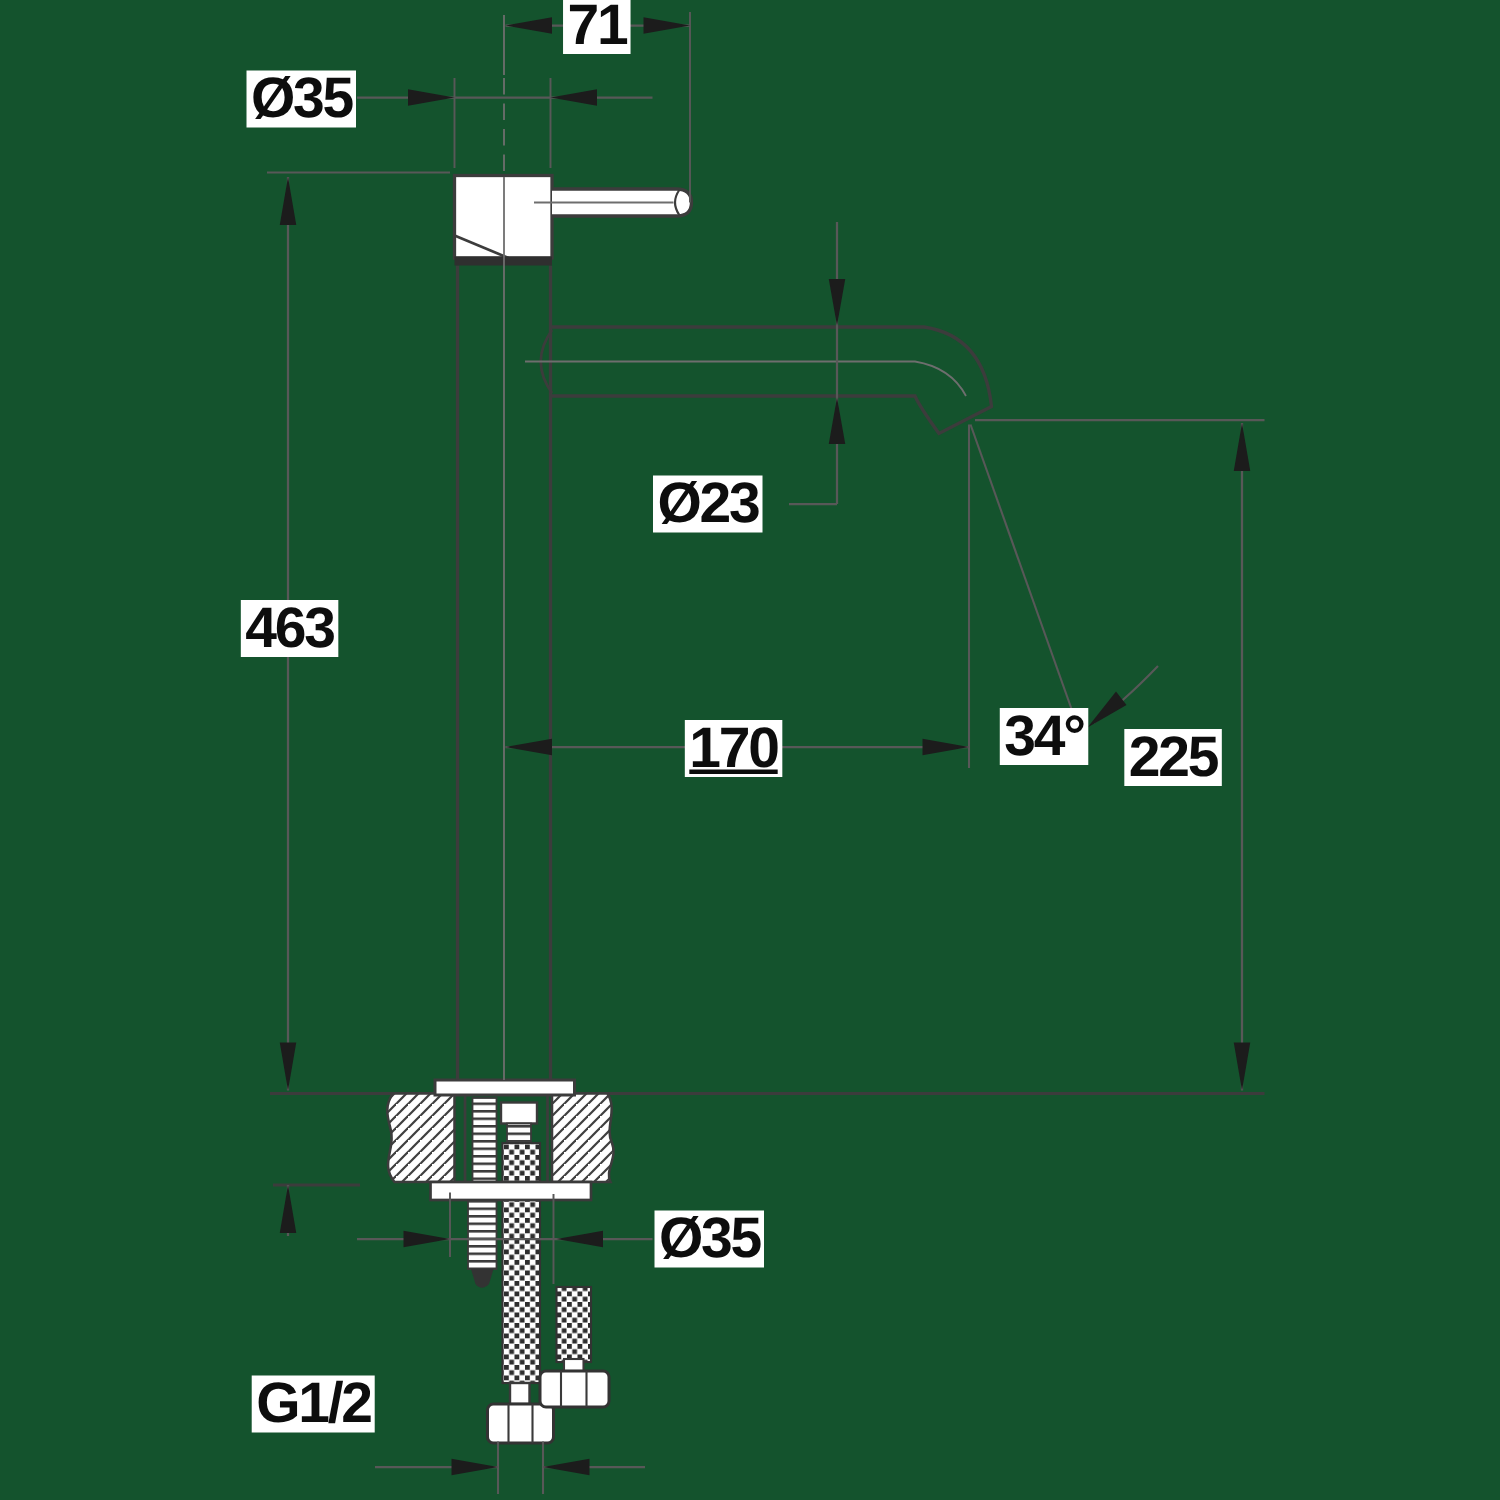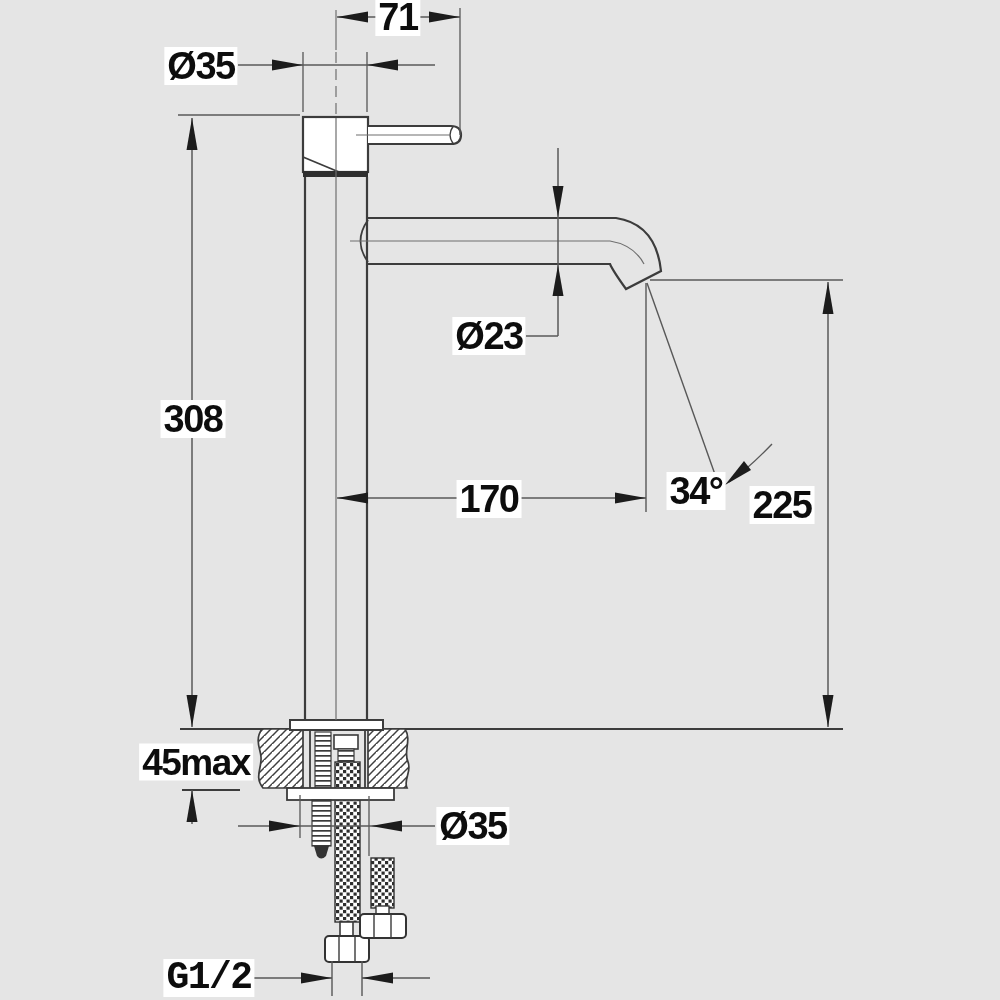--- a/index.html
+++ b/index.html
@@ -1,17 +1,17 @@
 <!DOCTYPE html>
 <html><head>
 <meta charset="utf-8">
 <style>
   html,body{margin:0;padding:0;background:#fff;}
   #canvas{
-    position:relative;width:1000px;height:1000px;background:#e5e5e5;
+    position:relative;width:1000px;height:1000px;background:#14532d;
     font-family:"Liberation Sans", sans-serif;overflow:hidden;
   }
   #drawing-svg{position:absolute;left:0;top:0;}
   .dim-label{
     position:absolute;transform:translate(-50%,-50%);
     font:700 38px/1 "Liberation Sans", sans-serif;
     letter-spacing:-1.5px;color:#0d0d0d;background:#ffffff;
     padding:0 3px;white-space:nowrap;
   }
   .dim-label.small{font-size:37px;}
@@ -133,22 +133,21 @@
       <polygon points="192,790 186.5,822 197.5,822"></polygon>
       <polygon points="300,826 269,820.5 269,831.5"></polygon>
       <polygon points="371,826 402,820.5 402,831.5"></polygon>
       <polygon points="332,978 301,972.5 301,983.5"></polygon>
       <polygon points="362,978 393,972.5 393,983.5"></polygon>
     </g>
   </svg>
 
   <div class="dim-label" style="left:398px;top:17px;">71</div>
   <div class="dim-label" style="left:201px;top:66px;">Ø35</div>
-  <div class="dim-label" style="left:193px;top:419px;">308</div>
-  <div class="dim-label" style="left:489px;top:336px;">Ø23</div>
-  <div class="dim-label" style="left:489px;top:499px;">170</div>
+  <div class="dim-label" style="left:193px;top:419px;">463</div>
+  <div class="dim-label" style="left:472px;top:336px;">Ø23</div>
+  <div class="dim-label" style="left:489px;top:499px;text-decoration:underline;">170</div>
   <div class="dim-label" style="left:696px;top:491px;">34°</div>
   <div class="dim-label" style="left:782px;top:505px;">225</div>
-  <div class="dim-label small" style="left:196px;top:762px;">45max</div>
   <div class="dim-label" style="left:473px;top:826px;">Ø35</div>
-  <div class="dim-label" style="left:209px;top:978px;font-family:Liberation Mono, monospace;">G1/2</div>
+  <div class="dim-label" style="left:209px;top:936px;">G1/2</div>
 
 </div>
 
 </body></html>

